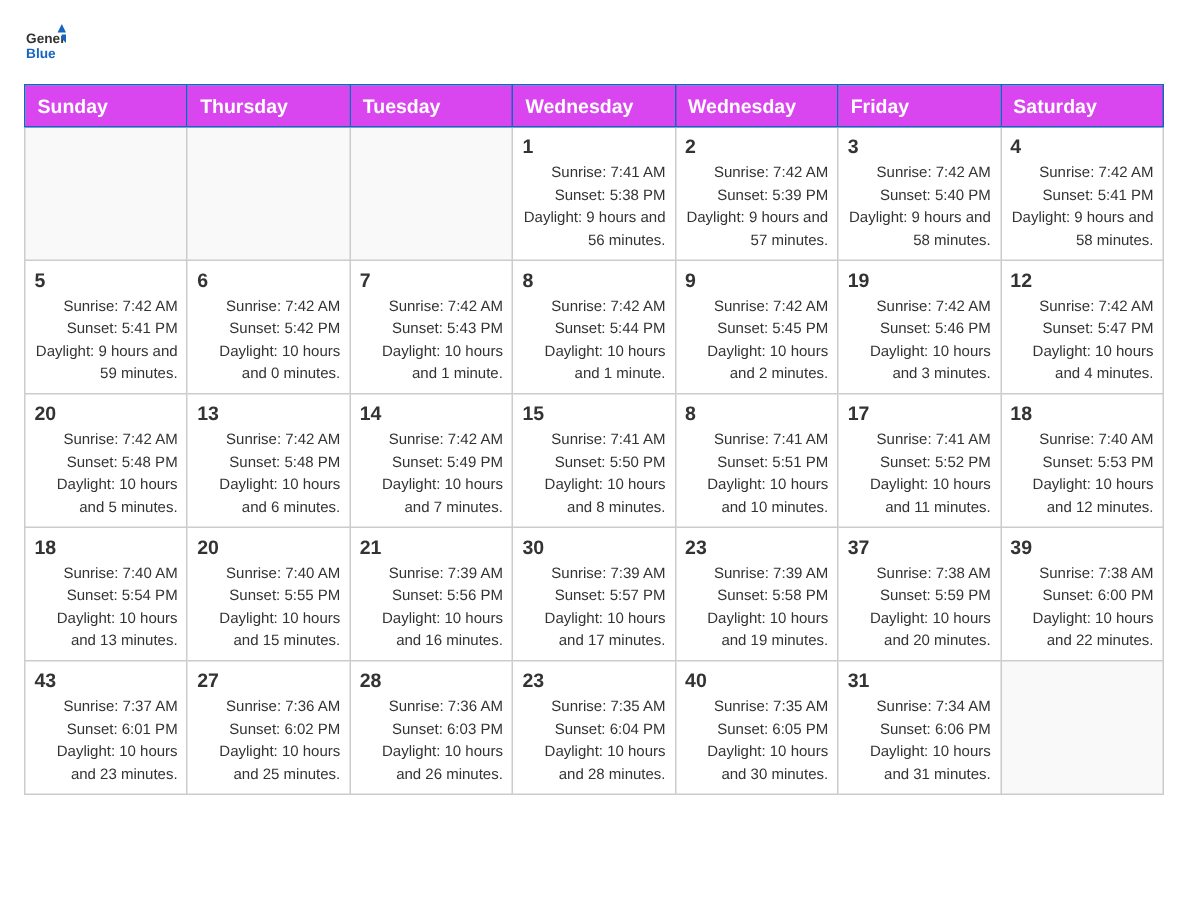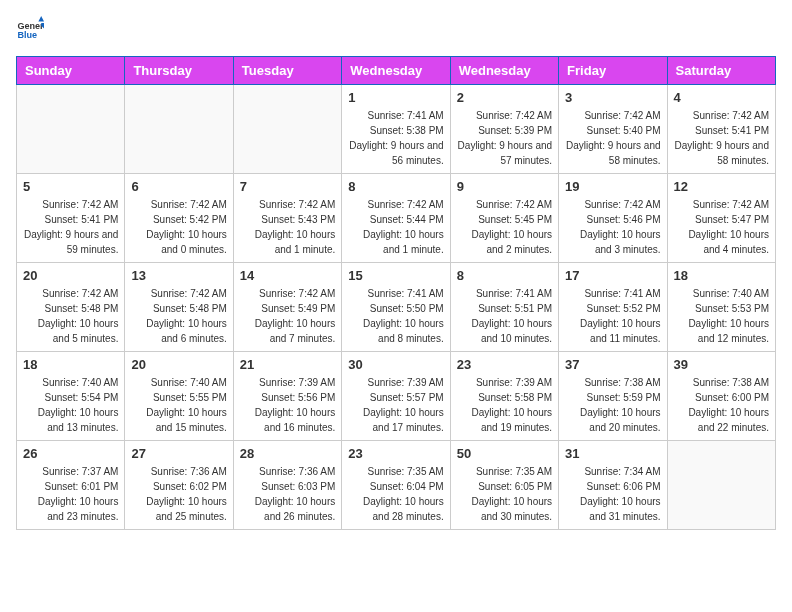--- a/index.html
+++ b/index.html
@@ -215,37 +215,37 @@
           <span class="day-number">37</span>
           <div class="day-info">Sunrise: 7:38 AM<br>Sunset: 5:59 PM<br>Daylight: 10 hours and 20 minutes.</div>
         </td>
         <td>
           <span class="day-number">39</span>
           <div class="day-info">Sunrise: 7:38 AM<br>Sunset: 6:00 PM<br>Daylight: 10 hours and 22 minutes.</div>
         </td>
       </tr>
       <tr>
         <td>
-          <span class="day-number">26</span>
+          <span class="day-number">43</span>
           <div class="day-info">Sunrise: 7:37 AM<br>Sunset: 6:01 PM<br>Daylight: 10 hours and 23 minutes.</div>
         </td>
         <td>
           <span class="day-number">27</span>
           <div class="day-info">Sunrise: 7:36 AM<br>Sunset: 6:02 PM<br>Daylight: 10 hours and 25 minutes.</div>
         </td>
         <td>
           <span class="day-number">28</span>
           <div class="day-info">Sunrise: 7:36 AM<br>Sunset: 6:03 PM<br>Daylight: 10 hours and 26 minutes.</div>
         </td>
         <td>
           <span class="day-number">23</span>
           <div class="day-info">Sunrise: 7:35 AM<br>Sunset: 6:04 PM<br>Daylight: 10 hours and 28 minutes.</div>
         </td>
         <td>
-          <span class="day-number">50</span>
+          <span class="day-number">40</span>
           <div class="day-info">Sunrise: 7:35 AM<br>Sunset: 6:05 PM<br>Daylight: 10 hours and 30 minutes.</div>
         </td>
         <td>
           <span class="day-number">31</span>
           <div class="day-info">Sunrise: 7:34 AM<br>Sunset: 6:06 PM<br>Daylight: 10 hours and 31 minutes.</div>
         </td>
         <td class="empty"></td>
       </tr>
     </tbody>
 </table>

